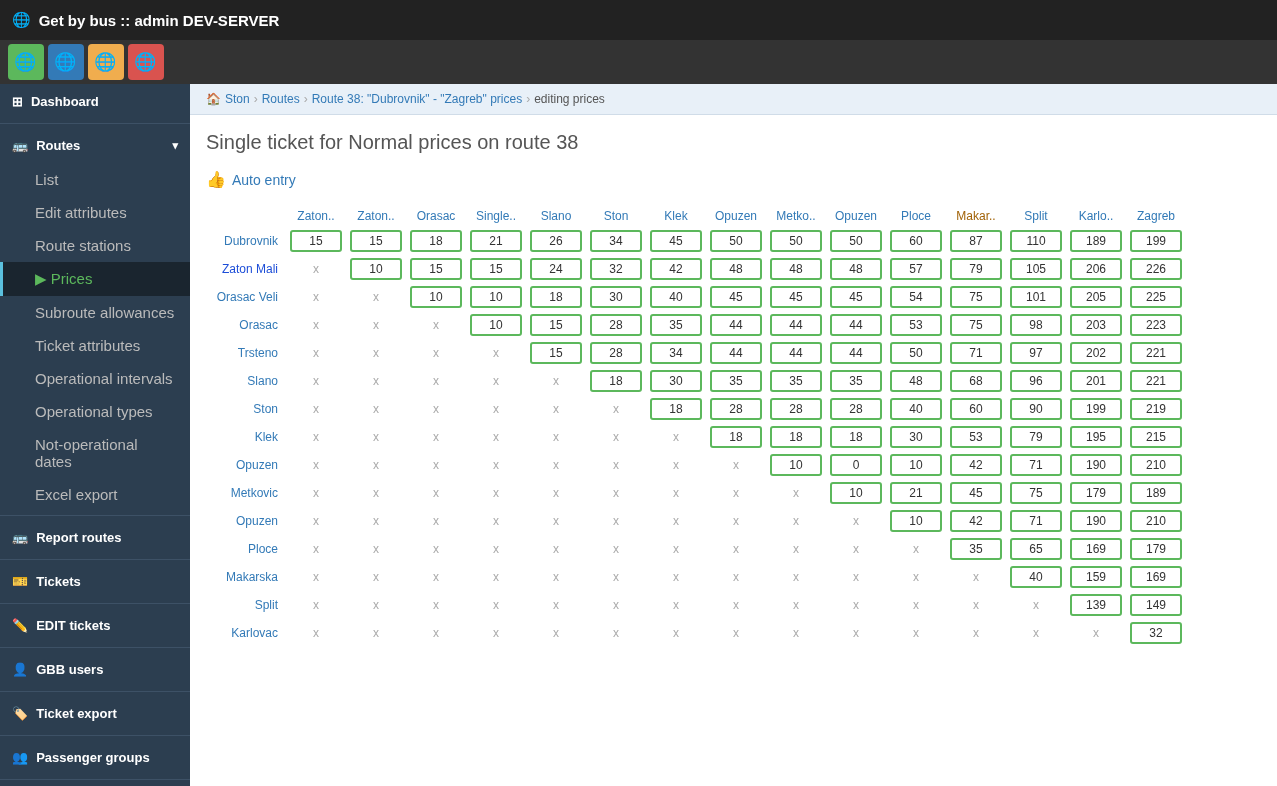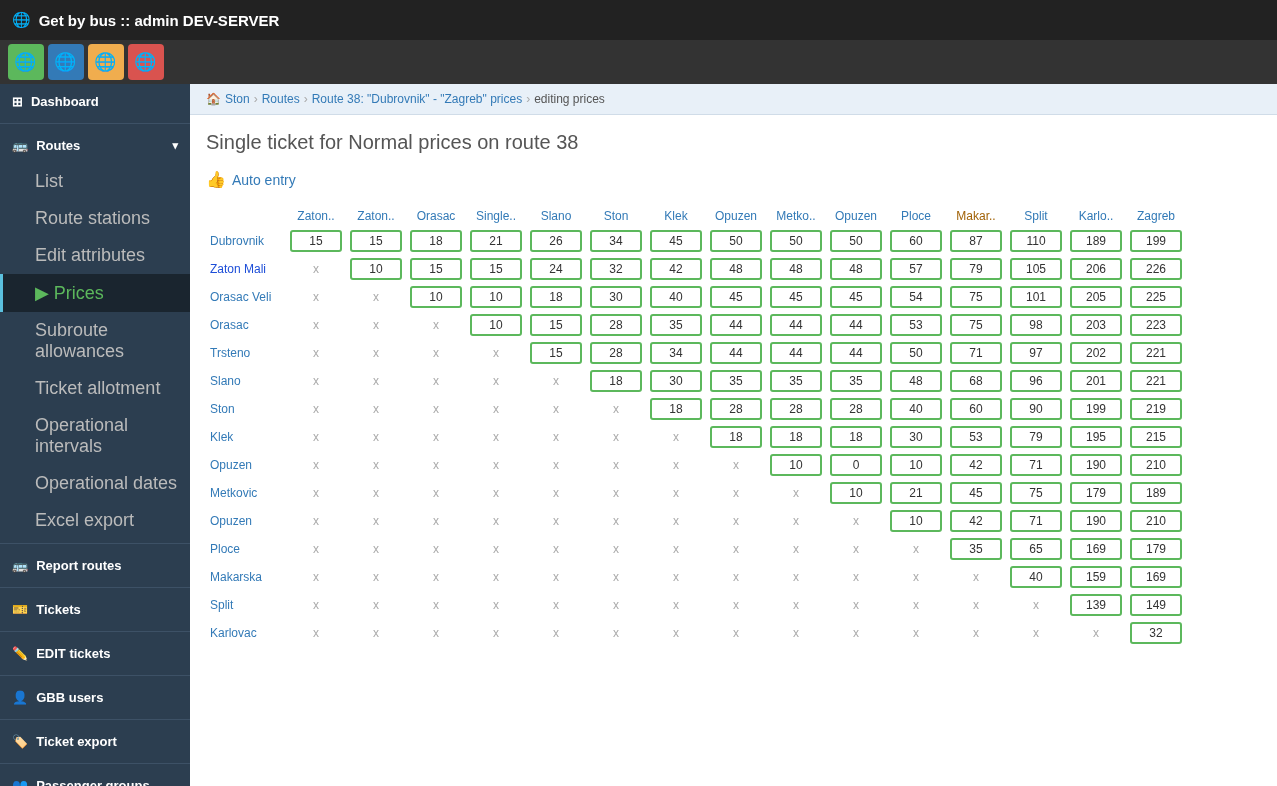--- a/index.html
+++ b/index.html
@@ -15,42 +15,42 @@
     .icon-btn-blue { background: #337ab7; color: #fff; }
     .icon-btn-orange { background: #f0ad4e; color: #fff; }
     .icon-btn-red { background: #d9534f; color: #fff; }
 
     
     #layout { display: flex; flex: 1; overflow: hidden; }
 
     
     #sidebar { width: 190px; background: #2c3e50; color: #ccc; display: flex; flex-direction: column; overflow-y: auto; flex-shrink: 0; }
     .sidebar-section-header { display: flex; align-items: center; gap: 8px; padding: 10px 12px; color: #fff; font-size: 13px; font-weight: bold; cursor: pointer; }
-    .sidebar-item { padding: 8px 12px 8px 32px; font-size: 18px; color: #bbb; cursor: pointer; border-left: 3px solid transparent; }
+    .sidebar-item { padding: 8px 12px 8px 32px; font-size: 15px; color: #bbb; cursor: pointer; border-left: 3px solid transparent; }
     .sidebar-item.active { color: #fff; background: #1a252f; border-left-color: #5bc0de; }
     .sidebar-item.active-green { color: #5cb85c; }
     .sidebar-divider { border-top: 1px solid #3d5166; margin: 4px 0; }
 
     
     #main { flex: 1; overflow-y: auto; background: #fff; }
     #breadcrumb { background: #e8f0f8; padding: 8px 16px; border-bottom: 1px solid #d0dce8; font-size: 12px; color: #555; display: flex; align-items: center; gap: 4px; flex-shrink: 0; }
     #breadcrumb a { color: #337ab7; text-decoration: none; }
     #breadcrumb .sep { color: #aaa; }
     #content { padding: 16px; }
     #page-title { font-size: 20px; color: #555; margin-bottom: 16px; font-weight: normal; }
     #auto-entry-btn { display: inline-flex; align-items: center; gap: 6px; color: #337ab7; cursor: pointer; font-size: 14px; margin-bottom: 16px; }
     #auto-entry-btn .thumb { font-size: 16px; }
 
     
     .price-table-wrap { overflow-x: auto; }
     table { border-collapse: collapse; font-size: 12px; }
     table th { padding: 4px 6px; text-align: center; color: #337ab7; font-weight: normal; white-space: nowrap; min-width: 55px; }
     table th.row-header { min-width: 80px; text-align: left; }
     table td { padding: 3px 4px; vertical-align: middle; white-space: nowrap; }
-    table td.row-label { color: #337ab7; font-size: 12px; padding-right: 8px; min-width: 80px; }
+    table td.row-label { color: #337ab7; font-size: 12px; padding-right: 8px; min-width: 80px; text-align: right; }
     table td.cell-x { text-align: center; color: #aaa; }
     .price-input { width: 52px; border: 2px solid #5cb85c; border-radius: 3px; padding: 2px 4px; font-size: 12px; color: #333; text-align: center; outline: none; }
   </style>
 </head>
 <body>
 
 <div id="topbar">
   <span>🌐</span>
   <span>Get by bus :: admin DEV-SERVER</span>
 </div>
@@ -72,39 +72,42 @@
     <div class="sidebar-divider"></div>
     <div class="sidebar-section-header">
       <span>🚌</span>
       <span>Routes</span>
       <span style="margin-left:auto; font-size:11px;">▾</span>
     </div>
     <div class="sidebar-item">
       <span>List</span>
     </div>
     <div class="sidebar-item">
+      <span>Edit attributes</span>
+    </div>
+    <div class="sidebar-item">
       <span>Route stations</span>
-    </div>
-    <div class="sidebar-item">
-      <span>Edit attributes</span>
     </div>
     <div class="sidebar-item active active-green">
       <span style="color:#5cb85c;">▶ </span><span>Prices</span>
     </div>
     <div class="sidebar-item">
       <span>Subroute allowances</span>
     </div>
     <div class="sidebar-item">
-      <span>Ticket allotment</span>
+      <span>Ticket attributes</span>
     </div>
     <div class="sidebar-item">
       <span>Operational intervals</span>
     </div>
     <div class="sidebar-item">
-      <span>Operational dates</span>
+      <span>Operational types</span>
+    </div>
+    <div class="sidebar-item">
+      <span>Not-operational dates</span>
     </div>
     <div class="sidebar-item">
       <span>Excel export</span>
     </div>
     <div class="sidebar-divider"></div>
     <div class="sidebar-section-header">
       <span>🚌</span>
       <span>Report routes</span>
     </div>
     <div class="sidebar-divider"></div>

